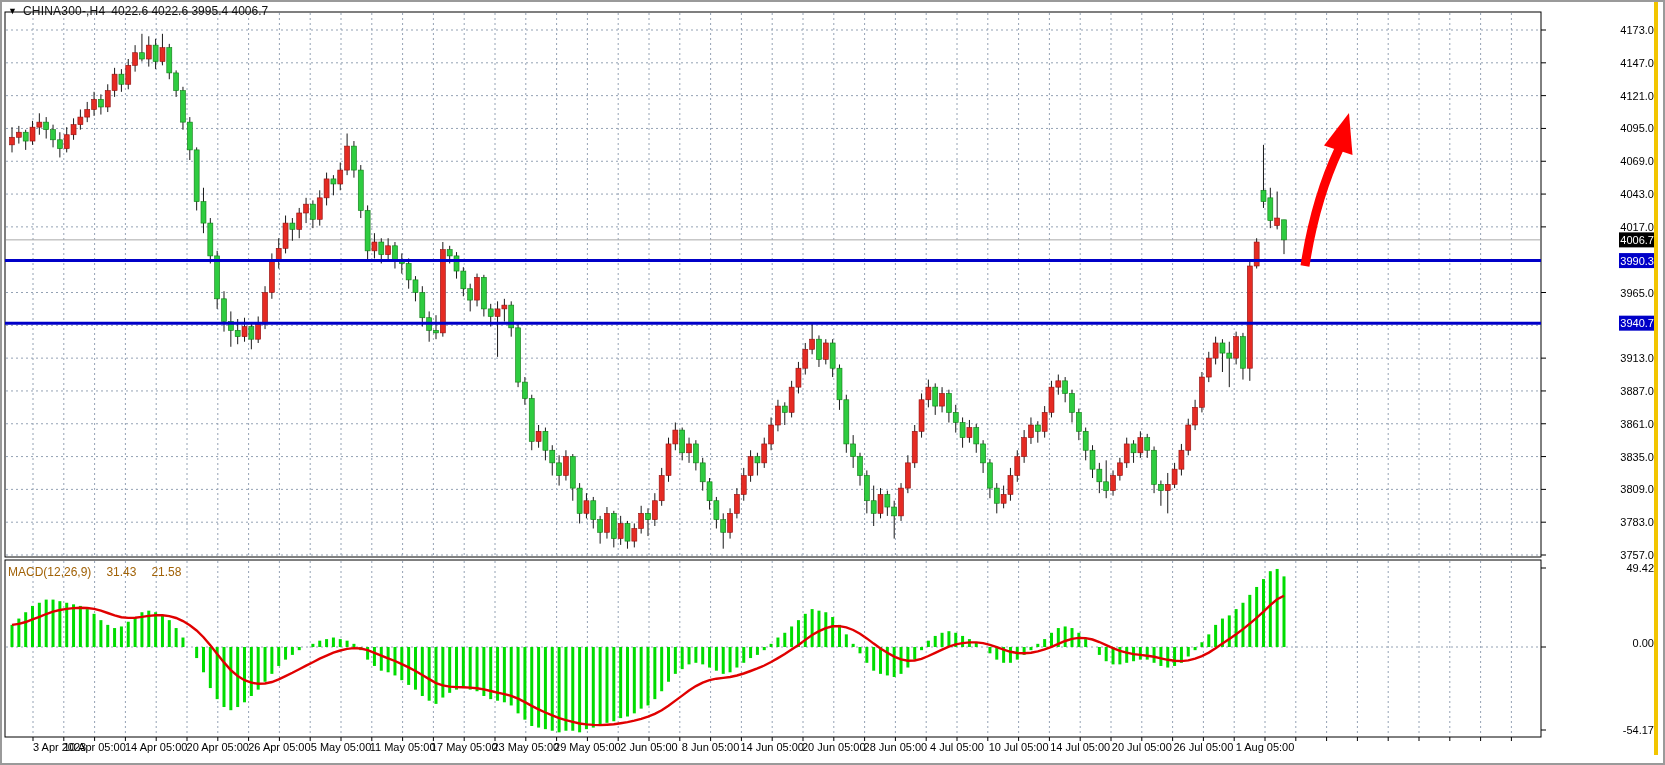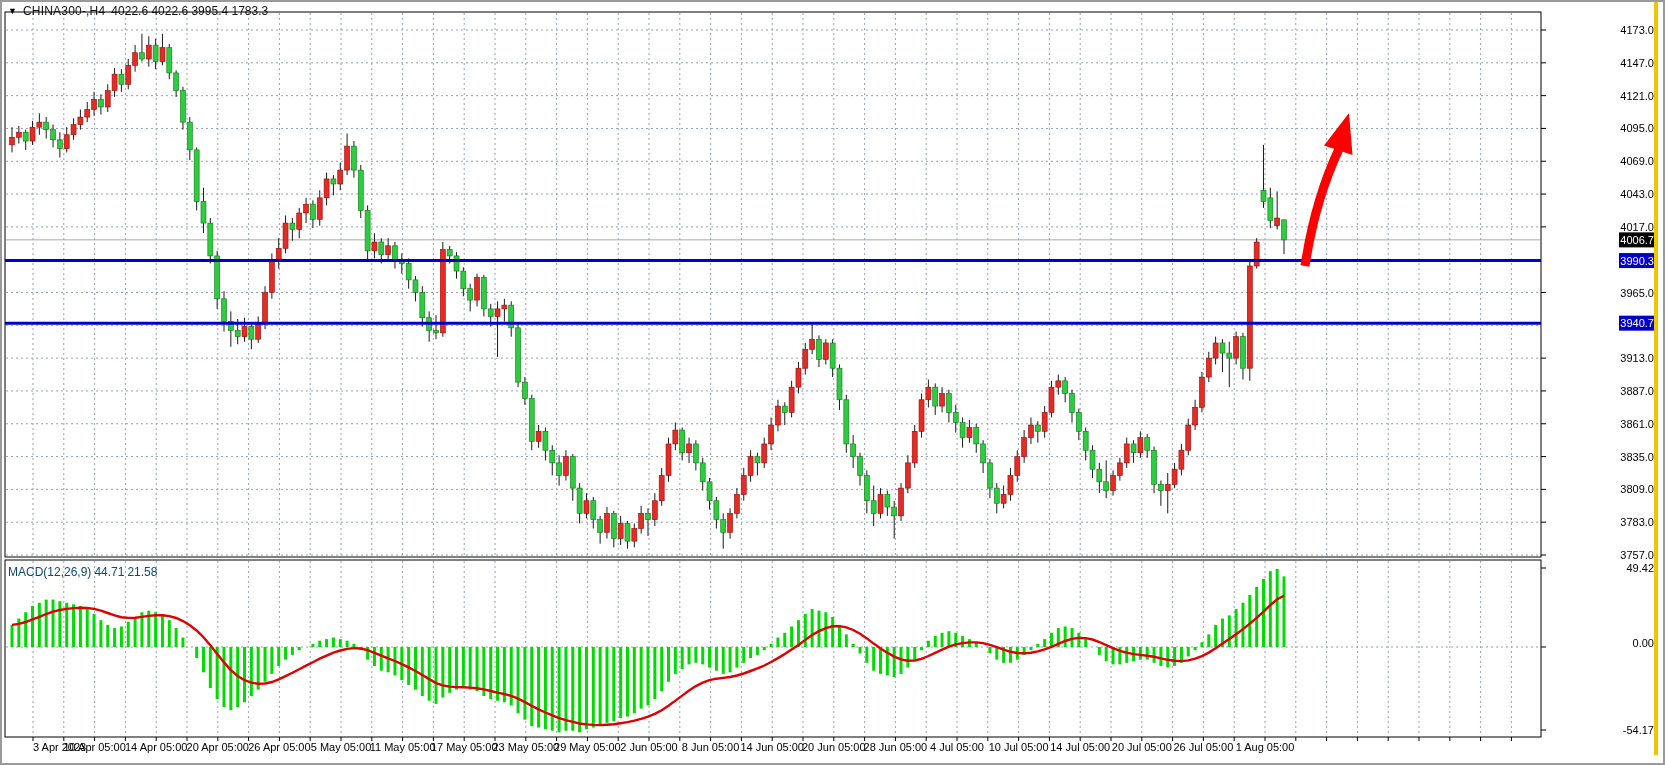--- a/index.html
+++ b/index.html
@@ -9,22 +9,22 @@
     box-shadow:inset 0 0 0 2px #9a9a9a;
   }
   #chart-svg{position:absolute;left:0;top:0;}
   #title{
     position:absolute;left:8px;top:4px;font-size:12px;color:#111;
     display:flex;align-items:center;gap:6px;z-index:5;white-space:pre;
   }
   #title .tri{font-size:9px;color:#000;cursor:pointer;}
   #title .sym{font-weight:400;letter-spacing:0.2px;}
   #macdlbl{
-    position:absolute;left:8px;top:565px;font-size:12px;color:#0c4a6e;z-index:5;
-    display:flex;gap:3px;white-space:pre;
+    position:absolute;left:8px;top:565px;font-size:12px;color:#a16207;z-index:5;
+    display:flex;gap:15px;white-space:pre;
   }
   #yellowstrip{
     position:absolute;left:1654px;top:2px;width:4px;height:753px;
     background:#f2c500;z-index:6;
   }
 </style>
 </head>
 <body>
 
 <div id="root">
@@ -844,23 +844,23 @@
         <text x="1080.2" y="751" text-anchor="middle">14 Jul 05:00</text>
         <text x="1141.8" y="751" text-anchor="middle">20 Jul 05:00</text>
         <text x="1203.4" y="751" text-anchor="middle">26 Jul 05:00</text>
         <text x="1265" y="751" text-anchor="middle">1 Aug 05:00</text>
       </g>
     </svg>
 
   <div id="title">
     <span class="tri">▼</span>
     <span class="sym">CHINA300-,H4</span>
-    <span>4022.6 4022.6 3995.4 1783.3</span>
+    <span>4022.6 4022.6 3995.4 4006.7</span>
   </div>
 
   <div id="macdlbl">
     <span>MACD(12,26,9)</span>
-    <span>44.71</span>
+    <span>31.43</span>
     <span>21.58</span>
   </div>
 
   <div id="yellowstrip"></div>
 </div>
 
 </body></html>

